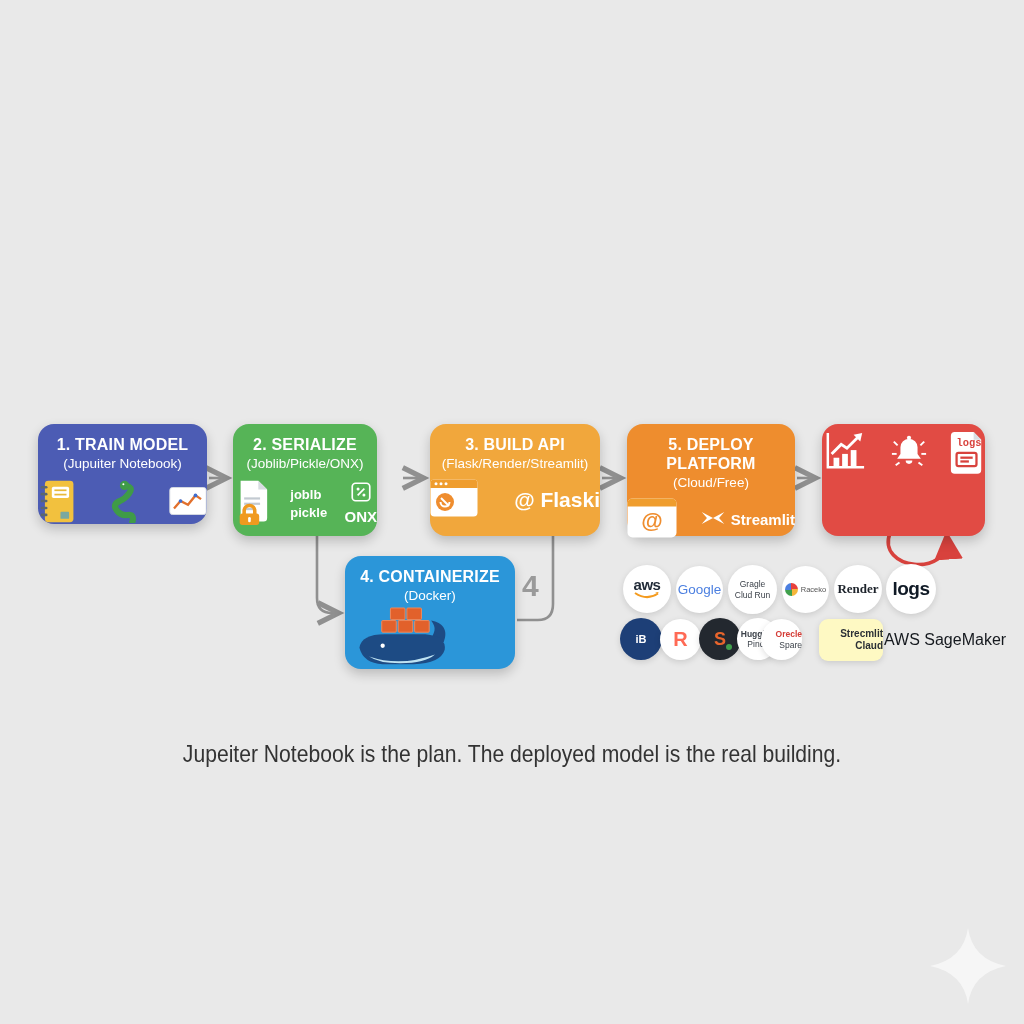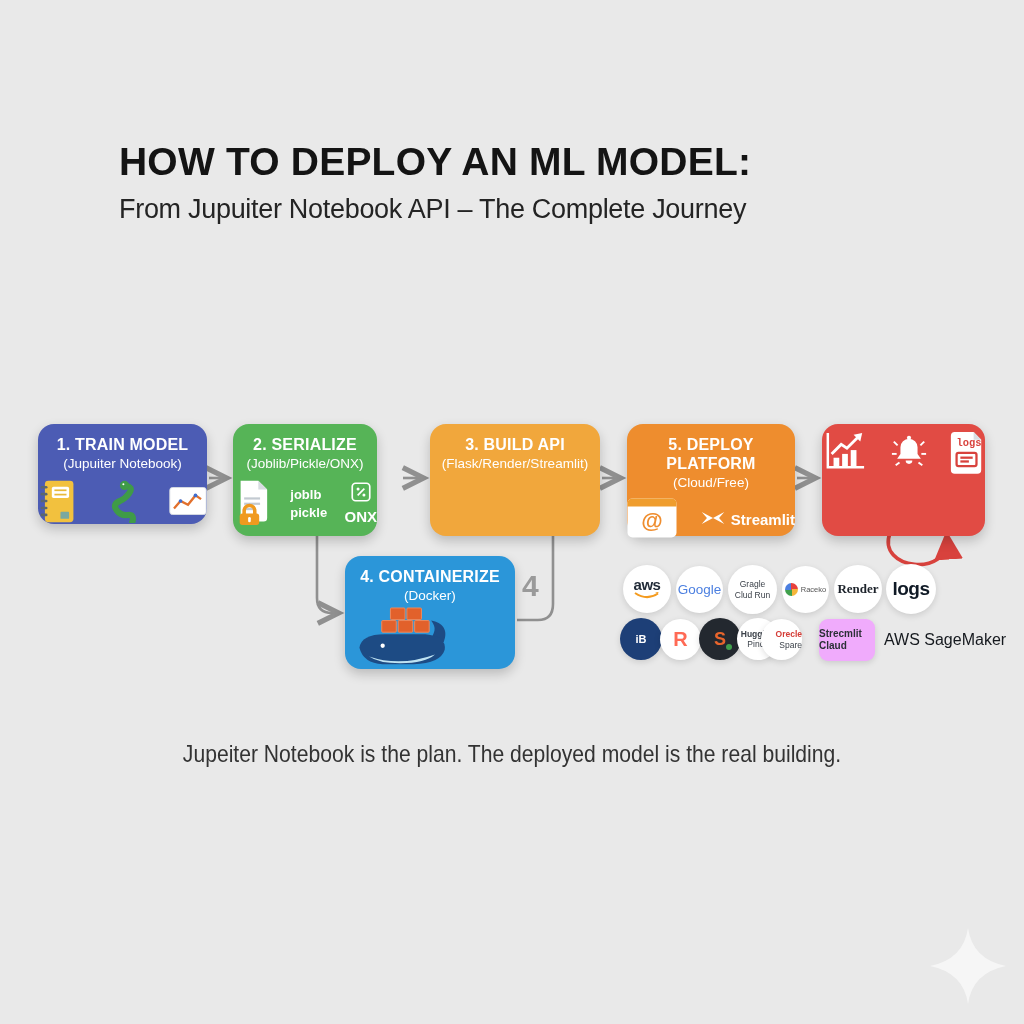--- a/index.html
+++ b/index.html
@@ -47,45 +47,41 @@
   .render-t{font-size:13px;font-weight:700;color:#1d232b;font-family:Liberation Serif, serif;}
   .logs-t{font-size:19px;font-weight:700;color:#101a26;letter-spacing:-.5px;}
   .ib-c{background:#1d3f77;}
   .ib-t{font-size:11px;font-weight:700;color:#fff;}
   .r-t{font-size:20px;font-weight:700;color:#ff6a55;}
   .s-c{background:#23282f;position:relative;}
   .s-t{font-size:18px;font-weight:700;color:#e8652c;}
   .s-dot{position:absolute;right:9px;bottom:10px;width:6px;height:6px;border-radius:50%;background:#3fa04c;}
   .ora1{font-size:8.5px;font-weight:700;color:#d43c36;line-height:1.2;}
   .ora2{font-size:8.5px;color:#3c424a;line-height:1.2;}
-  .stc{position:absolute;z-index:2;background:#f0abfc;border-radius:9px;display:flex;flex-direction:column;
-       align-items:flex-start;justify-content:center;box-shadow:0 2px 6px rgba(0,0,0,.13);}
+  .stc{position:absolute;z-index:2;background:#fef9c3;border-radius:9px;display:flex;flex-direction:column;
+       align-items:flex-end;justify-content:center;box-shadow:0 2px 6px rgba(0,0,0,.13);padding-left:8px;}
   .stc div{font-size:10px;font-weight:700;color:#2b3036;line-height:1.25;}
   .sagemaker{position:absolute;left:884px;top:631px;z-index:2;font-size:16px;color:#15191e;}
   .raceko-row{display:flex;align-items:center;gap:3px;}
   .raceko-dot{width:13px;height:13px;border-radius:50%;
       background:conic-gradient(#e8413c 0 25%, #f5b63a 25% 50%, #3fa04c 50% 75%, #4b7fe0 75% 100%);}
   .raceko-t{font-size:7.5px;color:#555;}
 
   
   .quote{position:absolute;left:0;top:740px;width:1024px;z-index:2;text-align:center;
          font-size:24px;color:#333;transform:scaleX(.88);transform-origin:center;}
 
   
   .sparkle{position:absolute;left:930px;top:928px;z-index:2;}
 </style>
 </head>
 <body>
 
 <div class="canvas">
 
-  <div class="hdr">
-    <h1>HOW TO DEPLOY AN ML MODEL:</h1>
-    <p>From Jupuiter Notebook API – The Complete Journey</p>
-  </div>
 
   <svg class="conn" width="1024" height="1024" viewBox="0 0 1024 1024">
     <defs>
       <marker id="ga" markerWidth="12" markerHeight="12" refX="8" refY="5" orient="auto">
         <path d="M1,1 L9,5 L1,9" fill="none" stroke="#909090" stroke-width="2"></path>
       </marker>
       <marker id="ra" markerWidth="10" markerHeight="10" refX="6" refY="4" orient="auto">
         <path d="M0,0 L8,4 L0,8 z" fill="#d8423d"></path>
       </marker>
     </defs>
@@ -164,20 +160,35 @@
           </svg>
         </span>
         <span class="tool-txt" style="font-size:15px">ONX</span>
       </span>
     </div>
   </div>
 
   <div class="box b-build">
     <div class="bt">3. BUILD API</div>
     <div class="bs">(Flask/Render/Streamlit)</div>
+    <div class="icons">
+      <span>
+        <svg width="48" height="38" viewBox="0 0 48 38">
+          <rect x="0.5" y="0.5" width="47" height="37" rx="4" fill="#ffffff"></rect>
+          <path d="M4.5,0.5 h39 a4,4 0 0 1 4,4 v4.5 h-47 v-4.5 a4,4 0 0 1 4,-4 z" fill="#ef9d2e"></path>
+          <circle cx="6" cy="4.7" r="1.5" fill="#fff"></circle>
+          <circle cx="11" cy="4.7" r="1.5" fill="#fff"></circle>
+          <circle cx="16" cy="4.7" r="1.5" fill="#fff"></circle>
+          <circle cx="15" cy="23" r="9" fill="#ef8d2e"></circle>
+          <path d="M10.5,23 a4.5,4.5 0 1 0 9,0" stroke="#fff" stroke-width="2" fill="none"></path>
+          <line x1="11" y1="19" x2="19" y2="27" stroke="#fff" stroke-width="2"></line>
+        </svg>
+      </span>
+      <span class="flask-lbl">@ Flaski</span>
+    </div>
   </div>
 
   <div class="box b-deploy">
     <div class="bt">5. DEPLOY PLATFORM</div>
     <div class="bs">(Cloud/Free)</div>
     <div class="icons">
       <span>
         <svg width="50" height="40" viewBox="0 0 50 40">
           <rect x="0.5" y="0.5" width="49" height="39" rx="5" fill="#ffffff"></rect>
           <path d="M5.5,0.5 h39 a5,5 0 0 1 5,5 v3 h-49 v-3 a5,5 0 0 1 5,-5 z" fill="#ef9d2e"></path>

